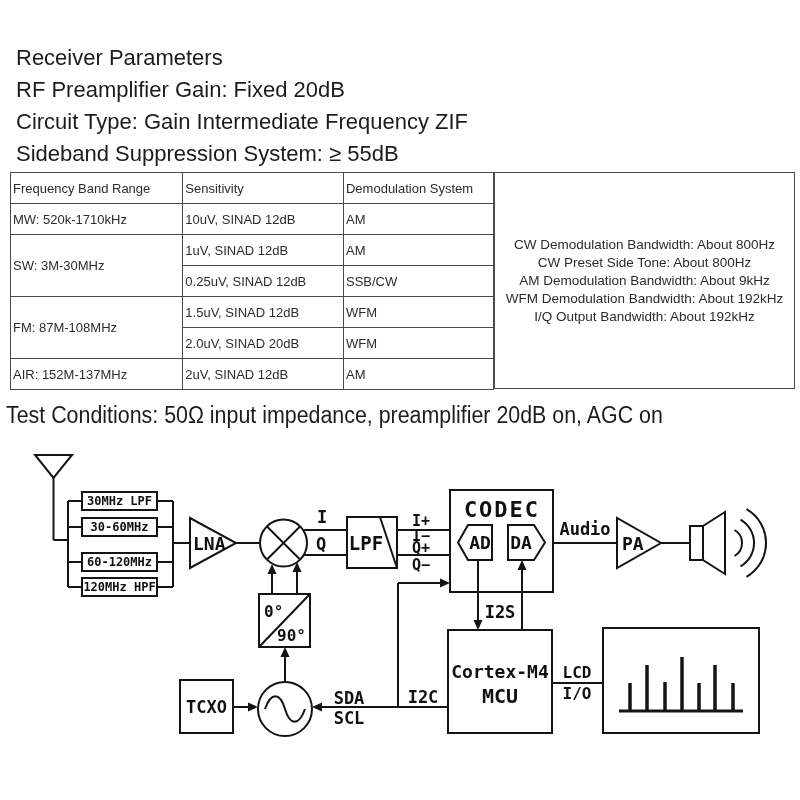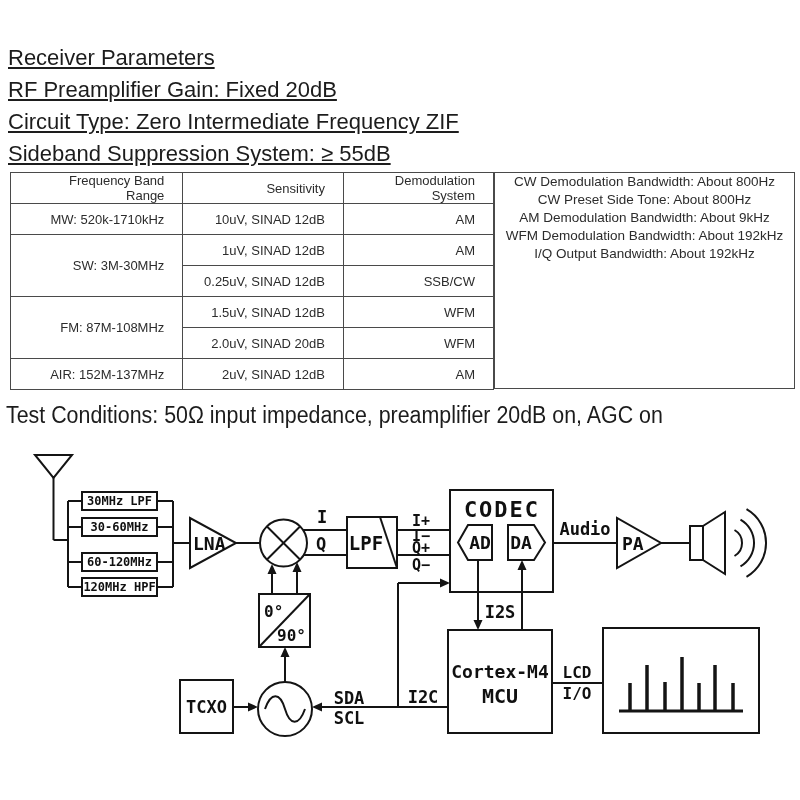--- a/index.html
+++ b/index.html
@@ -1,36 +1,36 @@
 <!DOCTYPE html>
 <html><head>
 <meta charset="utf-8">
 <style>
   * { margin: 0; padding: 0; box-sizing: border-box; }
   html, body { width: 800px; height: 800px; background: #ffffff; overflow: hidden; }
   body { position: relative; font-family: "Liberation Sans", sans-serif; color: #1d1d1d; }
 
   
-  .heading-block { position: absolute; left: 8px; top: 42px; text-decoration: underline; }
+  .heading-block { position: absolute; left: 16px; top: 42px; }
   .heading-block div { font-size: 22px; line-height: 32px; white-space: nowrap; color: #1c1c1c; }
 
   
   .spec-table { position: absolute; left: 10px; top: 172px; width: 484px;
                 border-collapse: collapse; table-layout: fixed; }
   .spec-table td, .spec-table th { border: 1px solid #4a4a4a; height: 31px;
-                text-align: right; vertical-align: middle; font-size: 13px;
-                font-weight: normal; color: #2c2c2c; padding: 0 18px; }
+                text-align: left; vertical-align: middle; font-size: 13px;
+                font-weight: normal; color: #2c2c2c; padding: 0 2px; }
   .col-band  { width: 162px; }
   .col-sens  { width: 151px; }
   .col-demod { width: 141px; margin-top: 9px; }
 
   
   .notes-box { position: absolute; left: 494px; top: 172px; width: 301px; height: 217px;
                border: 1px solid #4a4a4a; display: flex; flex-direction: column;
-               align-items: center; }
+               align-items: center; justify-content: center; }
   .notes-box div { font-size: 13.5px; line-height: 18px; color: #2c2c2c; white-space: nowrap; }
 
   
   .test-conditions { position: absolute; left: 6px; top: 402px; font-size: 23px;
                white-space: nowrap; color: #1c1c1c;
                transform: scaleX(0.93); transform-origin: left center; }
 
   
   .diagram { position: absolute; left: 0; top: 440px; }
   .diagram .shape { fill: none; stroke: #141414; stroke-width: 2; }
@@ -42,21 +42,21 @@
   .t17 { font-size: 17px; } .t18 { font-size: 18px; } .t19 { font-size: 19px; }
   .t20 { font-size: 20px; } .t22 { font-size: 22px; letter-spacing: 2px; }
   .mid { text-anchor: middle; }
 </style>
 </head>
 <body>
 
 <div class="heading-block">
   <div>Receiver Parameters</div>
   <div>RF Preamplifier Gain: Fixed 20dB</div>
-  <div>Circuit Type: Zero Intermediate Frequency ZIF</div>
+  <div>Circuit Type: Gain Intermediate Frequency ZIF</div>
   <div>Sideband Suppression System: ≥ 55dB</div>
 </div>
 
 <table class="spec-table">
   <tbody>
       <tr>
     <th class="col-band">Frequency Band Range</th>
     <th class="col-sens">Sensitivity</th>
     <th class="col-demod">Demodulation System</th>
   </tr>

